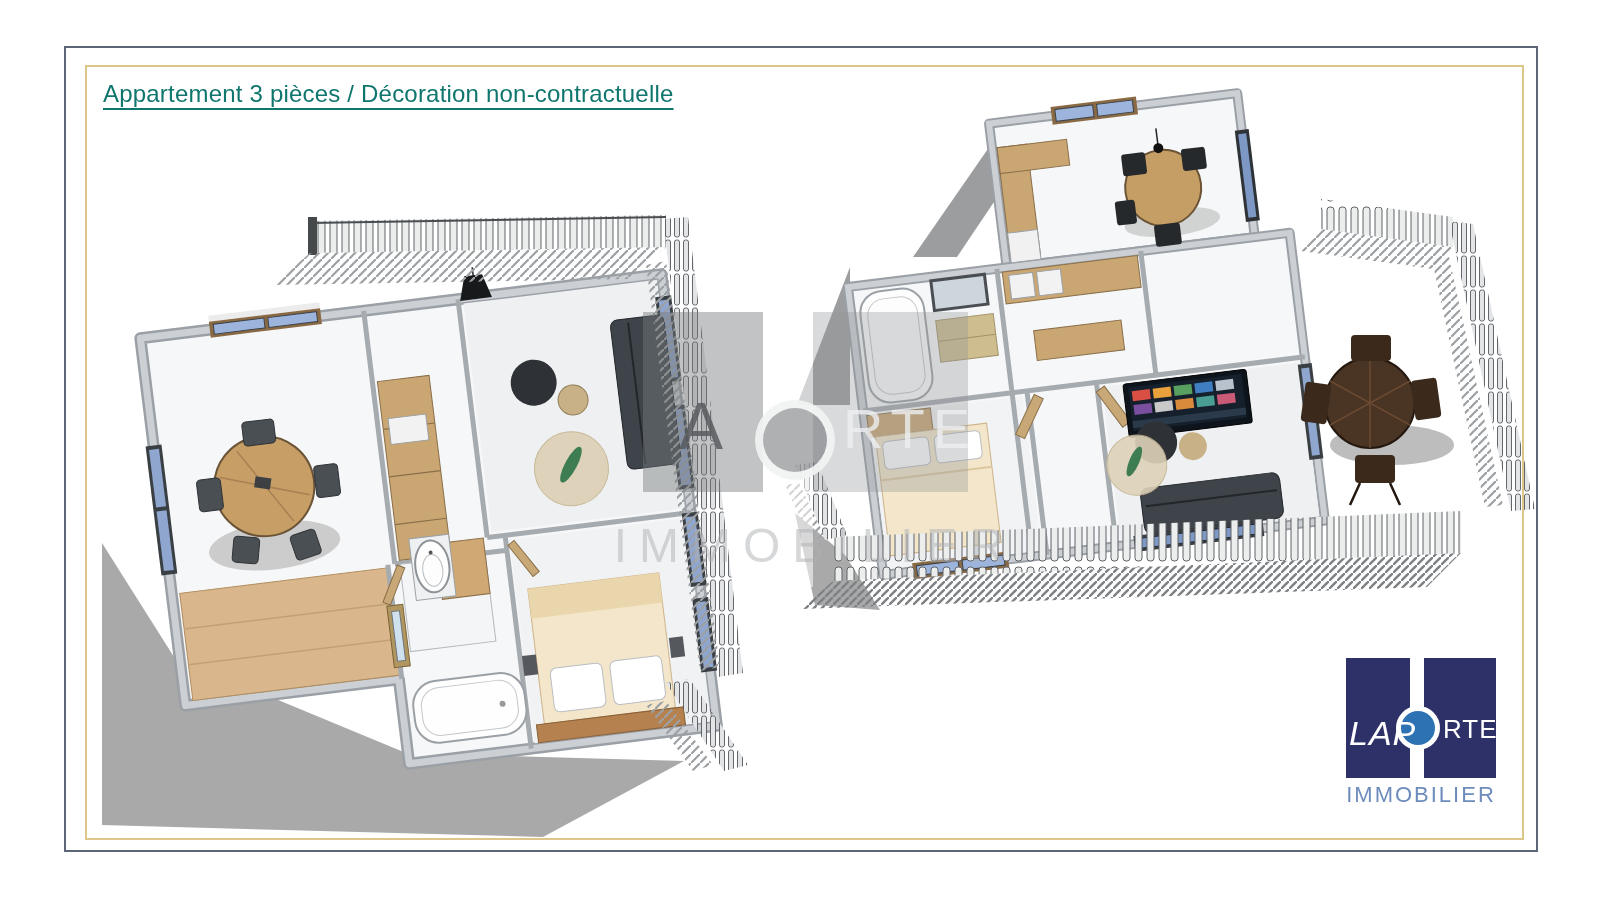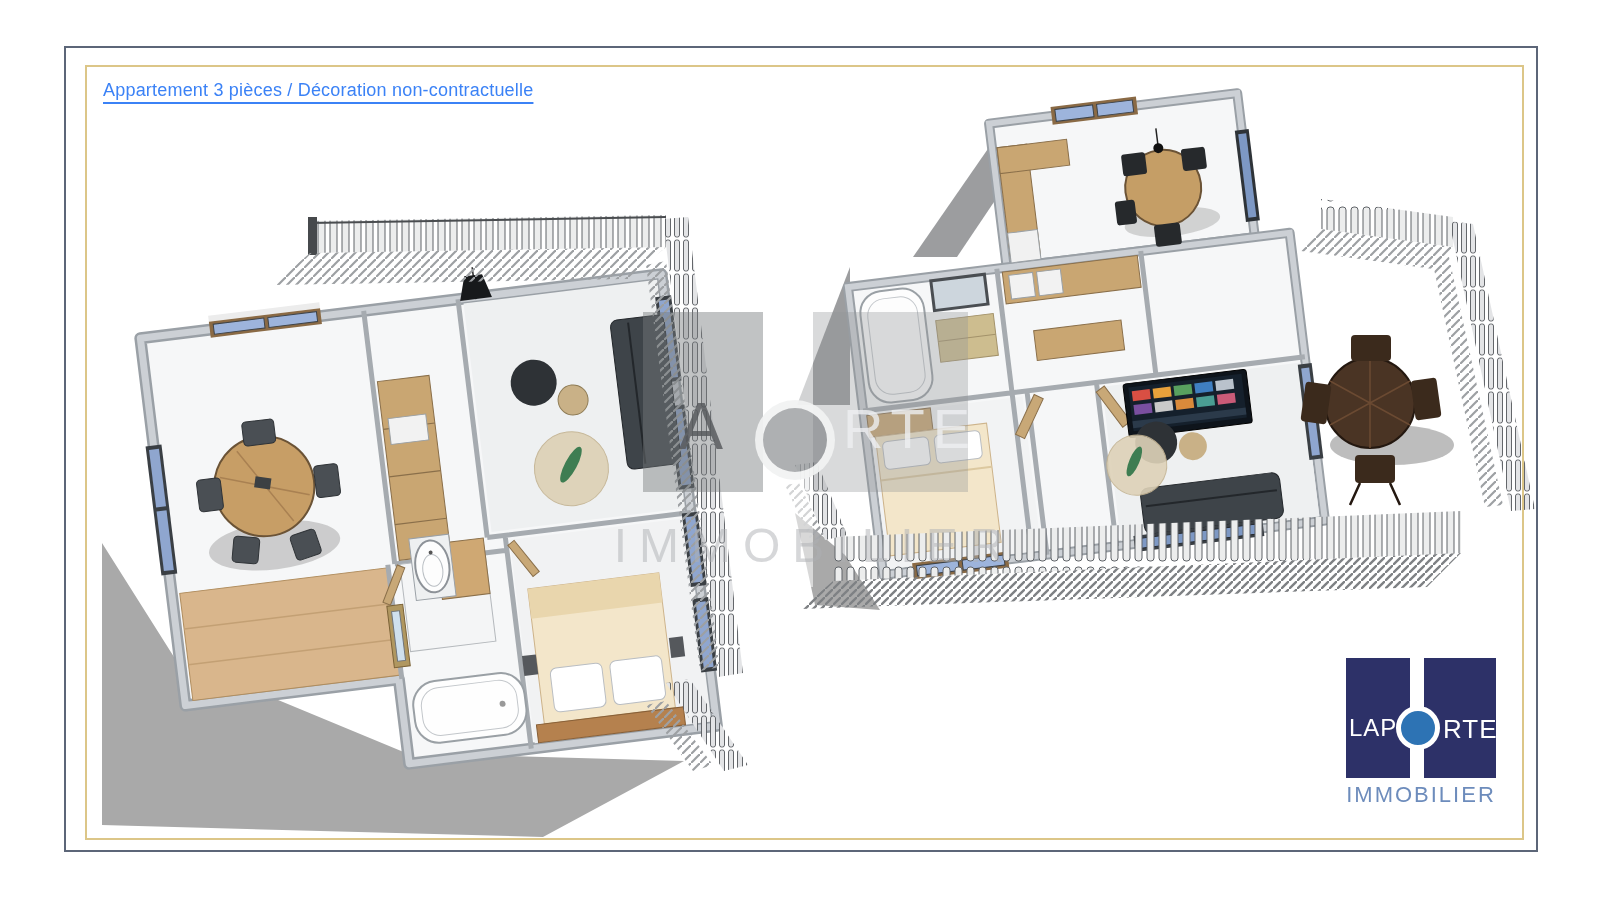--- a/index.html
+++ b/index.html
@@ -2,21 +2,21 @@
 <html><head>
 <meta charset="utf-8">
 <style>
   html,body{margin:0;padding:0;background:#ffffff;}
   .page{position:relative;width:1600px;height:900px;background:#ffffff;overflow:hidden;
         font-family:"Liberation Sans",sans-serif;}
   .border-outer{position:absolute;left:64px;top:46px;width:1470px;height:802px;
         border:2px solid #5c6678;}
   .border-inner{position:absolute;left:85px;top:65px;width:1435px;height:771px;
         border:2px solid #dcc688;}
-  .title{position:absolute;left:103px;top:80px;font-size:18px;color:#3b82f6;
+  .title{position:absolute;left:103px;top:80px;font-size:24px;color:#0f766e;
         text-decoration:underline;text-decoration-thickness:2px;text-underline-offset:6px;
         letter-spacing:.2px;z-index:4;}
   .plan{position:absolute;z-index:1;}
   .plan-left{left:88px;top:205px;}
   .plan-right{left:785px;top:85px;}
 
   
   .watermark{position:absolute;left:615px;top:292px;width:400px;height:300px;z-index:5;}
   .wm-sq-l{position:absolute;left:28px;top:20px;width:120px;height:180px;background:rgba(118,121,125,.45);}
   .wm-sq-r{position:absolute;left:198px;top:20px;width:155px;height:180px;background:rgba(146,149,153,.35);}
@@ -28,21 +28,21 @@
         letter-spacing:8px;color:rgba(238,239,241,.8);}
   .wm-sub{position:absolute;left:-20px;top:226px;width:440px;text-align:center;font-size:48px;
         font-weight:300;letter-spacing:12px;color:rgba(173,176,180,.5);}
 
   
   .logo{position:absolute;left:1344px;top:650px;width:154px;height:160px;z-index:6;}
   .lg-sq-l{position:absolute;left:2px;top:8px;width:64px;height:120px;background:#2d3168;}
   .lg-sq-r{position:absolute;left:80px;top:8px;width:72px;height:120px;background:#2d3168;}
   .lg-circle{position:absolute;left:52px;top:56px;width:44px;height:44px;border-radius:50%;
         border:5px solid #ffffff;background:#2d73b4;box-sizing:border-box;}
-  .lg-lap{position:absolute;left:5px;top:64px;font-size:24px;font-weight:300;color:#ffffff;letter-spacing:1px;}
+  .lg-lap{position:absolute;left:5px;top:64px;font-size:34px;font-weight:300;color:#ffffff;letter-spacing:1px;font-style:italic;}
   .lg-rte{position:absolute;left:99px;top:64px;font-size:26px;font-weight:300;color:#ffffff;letter-spacing:1px;}
   .lg-sub{position:absolute;left:0;top:132px;width:154px;text-align:center;font-size:22px;
         font-weight:300;letter-spacing:2px;color:#6d8cbc;}
 </style>
 </head>
 <body>
 
 <div class="page">
 
   <div class="border-outer"></div>

